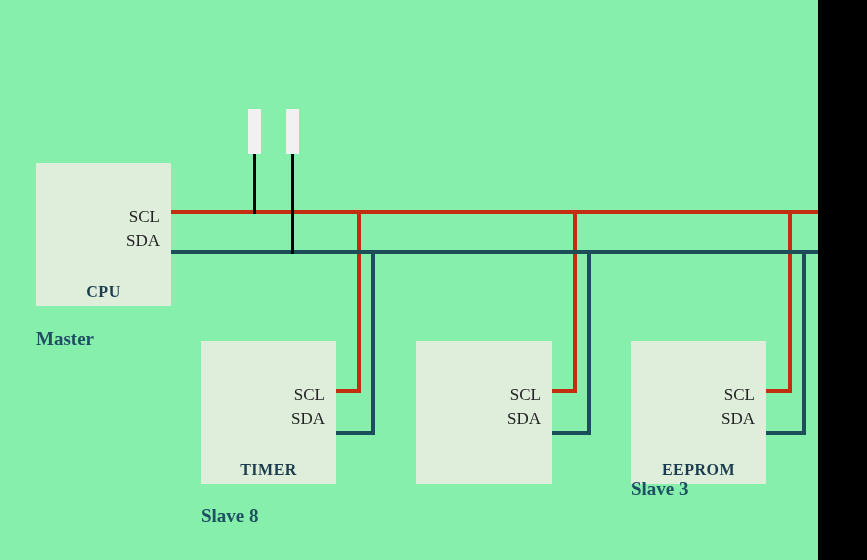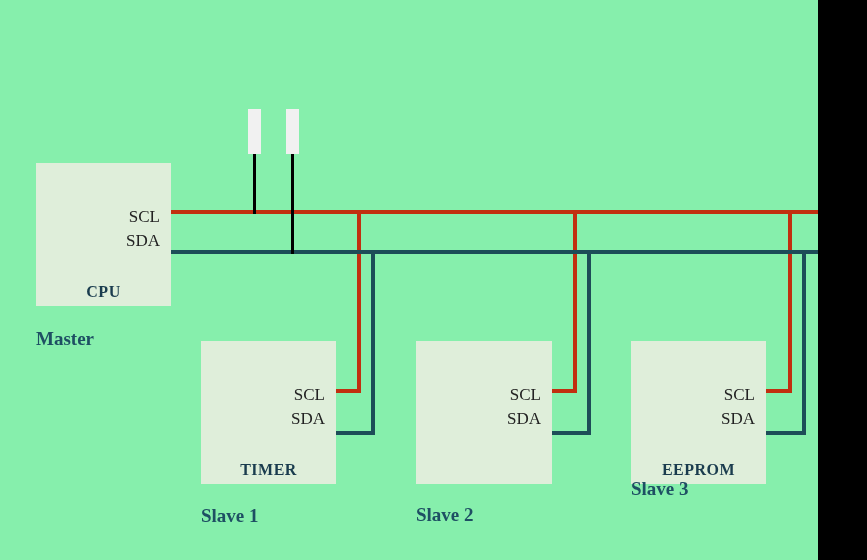--- a/index.html
+++ b/index.html
@@ -91,27 +91,26 @@
     <div class="pin pin-sda">SDA</div>
     <div class="devname">CPU</div>
   </div>
   <div class="role role-master">Master</div>
 
   <div class="box box-eeprom">
     <div class="pin pin-scl">SCL</div>
     <div class="pin pin-sda">SDA</div>
     <div class="devname">TIMER</div>
   </div>
-  <div class="role role-s1">Slave 1</div>
+  <div class="role role-s1">Slave 8</div>
 
   <div class="box box-adc">
     <div class="pin pin-scl">SCL</div>
     <div class="pin pin-sda">SDA</div>
   </div>
-  <div class="role role-s2">Slave 2</div>
 
   <div class="box box-timer">
     <div class="pin pin-scl">SCL</div>
     <div class="pin pin-sda">SDA</div>
     <div class="devname">EEPROM</div>
   </div>
   <div class="role role-s3">Slave 3</div>
 
 </div>
 

